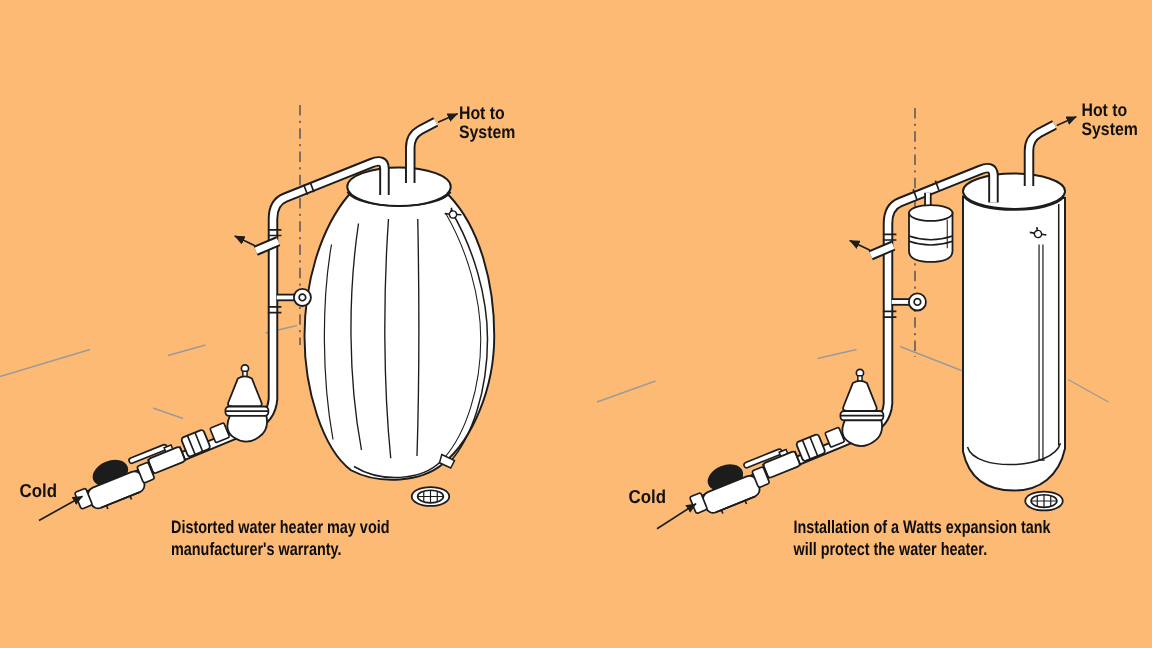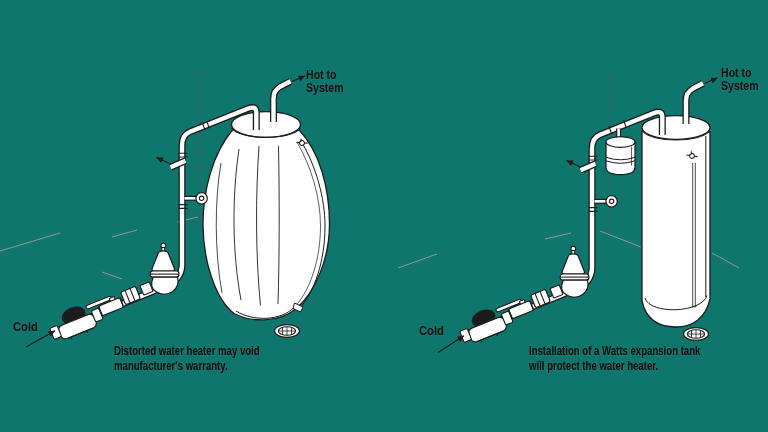--- a/index.html
+++ b/index.html
@@ -1,16 +1,16 @@
 <!DOCTYPE html>
 <html><head>
 <meta charset="utf-8">
 <style>
   html,body{margin:0;padding:0;background:#fff;}
-  #stage{position:relative;width:768px;height:432px;background:#0f766e;overflow:hidden;
+  #stage{position:relative;width:768px;height:432px;background:#fdba74;overflow:hidden;
          font-family:"Liberation Sans",sans-serif;}
   #art{position:absolute;left:0;top:0;}
   .lbl{position:absolute;font-weight:bold;color:#111;white-space:pre-line;
        transform-origin:0 0;}
   .hot{font-size:12px;line-height:13px;transform:scaleX(0.88);}
   .cold{font-size:12.5px;line-height:13px;transform:scaleX(0.9);}
   .cap{font-size:12px;line-height:15px;transform:scaleX(0.8);color:#0d0d0d;}
   
   .po{stroke:#1c1c1c;stroke-width:7;fill:none;stroke-linejoin:round;stroke-linecap:butt;}
   .pi{stroke:#fff;stroke-width:4.4;fill:none;stroke-linejoin:round;stroke-linecap:butt;}

